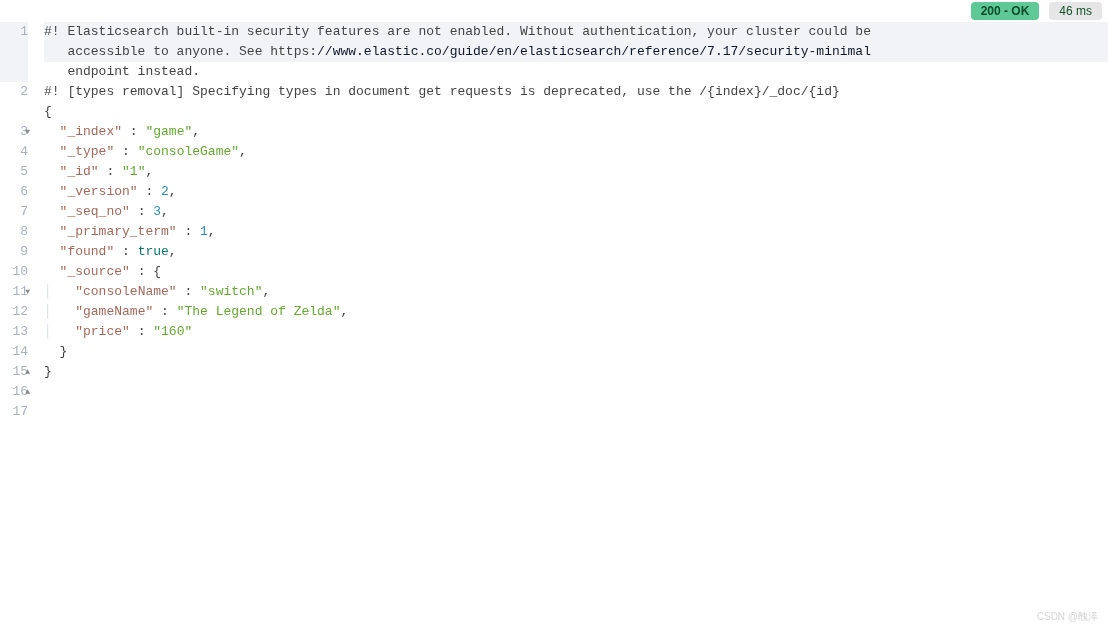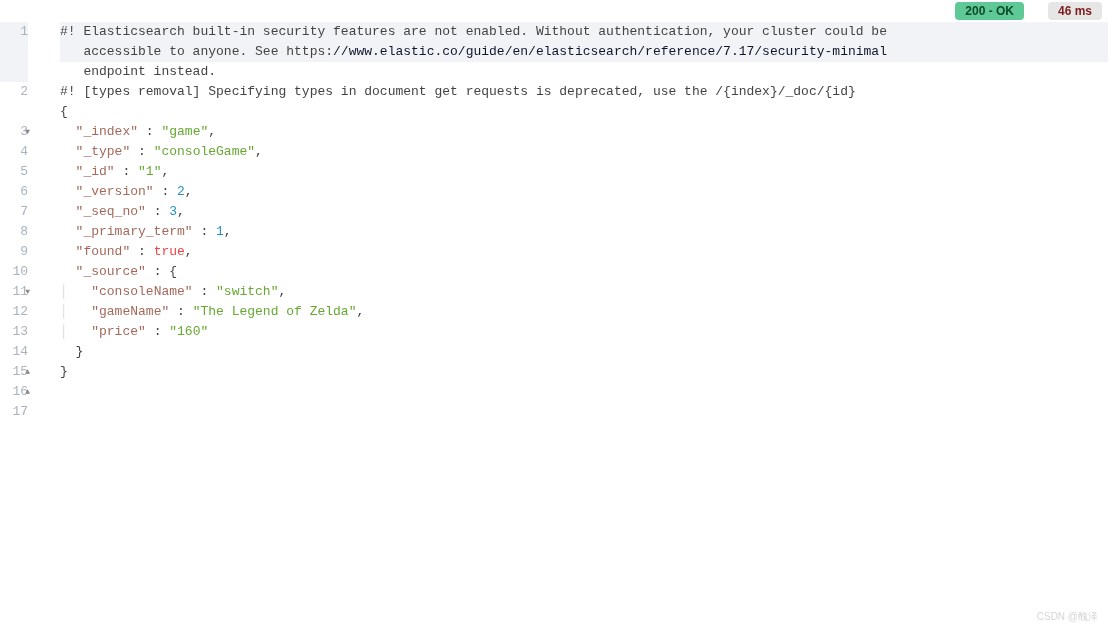--- a/index.html
+++ b/index.html
@@ -10,40 +10,39 @@
       width: 1108px;
       height: 630px;
       position: relative;
       overflow: hidden;
     }
     .header {
       display: flex;
       justify-content: flex-end;
       align-items: center;
       padding: 2px 6px;
-      gap: 24px;
+      gap: 10px;
       height: 22px;
     }
     .status-badge {
       background: #5ec996;
       color: #0d4a2a;
       font-weight: bold;
       padding: 2px 10px;
       border-radius: 4px;
       font-size: 12px;
       font-family: sans-serif;
     }
     .time-badge {
       background: #e6e6e6;
-      color: #7f1d1d;
+      color: #14532d;
       padding: 2px 10px;
       border-radius: 4px;
       font-size: 12px;
       font-family: sans-serif;
-      font-weight: bold;
     }
     .editor {
       display: flex;
       width: 100%;
     }
     .gutter {
       width: 36px;
       text-align: right;
       padding-right: 8px;
       color: #aab3bf;
@@ -63,29 +62,28 @@
     }
     .code {
       flex: 1;
       padding-left: 8px;
     }
     .code-line {
       height: 20px;
       line-height: 20px;
       white-space: pre;
       color: #444;
-      margin-left: 16px;
     }
     .hl-row { background: #f1f3f7; }
     .c-default { color: #444; }
     .c-comment { color: #0f172a; }
     .c-key { color: #a36a5b; }
     .c-string { color: #66a832; }
     .c-number { color: #2b8fbd; }
-    .c-bool { color: #ef4444; }
+    .c-bool { color: #0f766e; }
     .c-punc { color: #444; }
     .c-indent { color: #d6dde6; }
     .watermark {
       position: absolute;
       bottom: 6px;
       right: 10px;
       font-size: 10px;
       color: #d5d5d5;
       font-family: sans-serif;
     }

